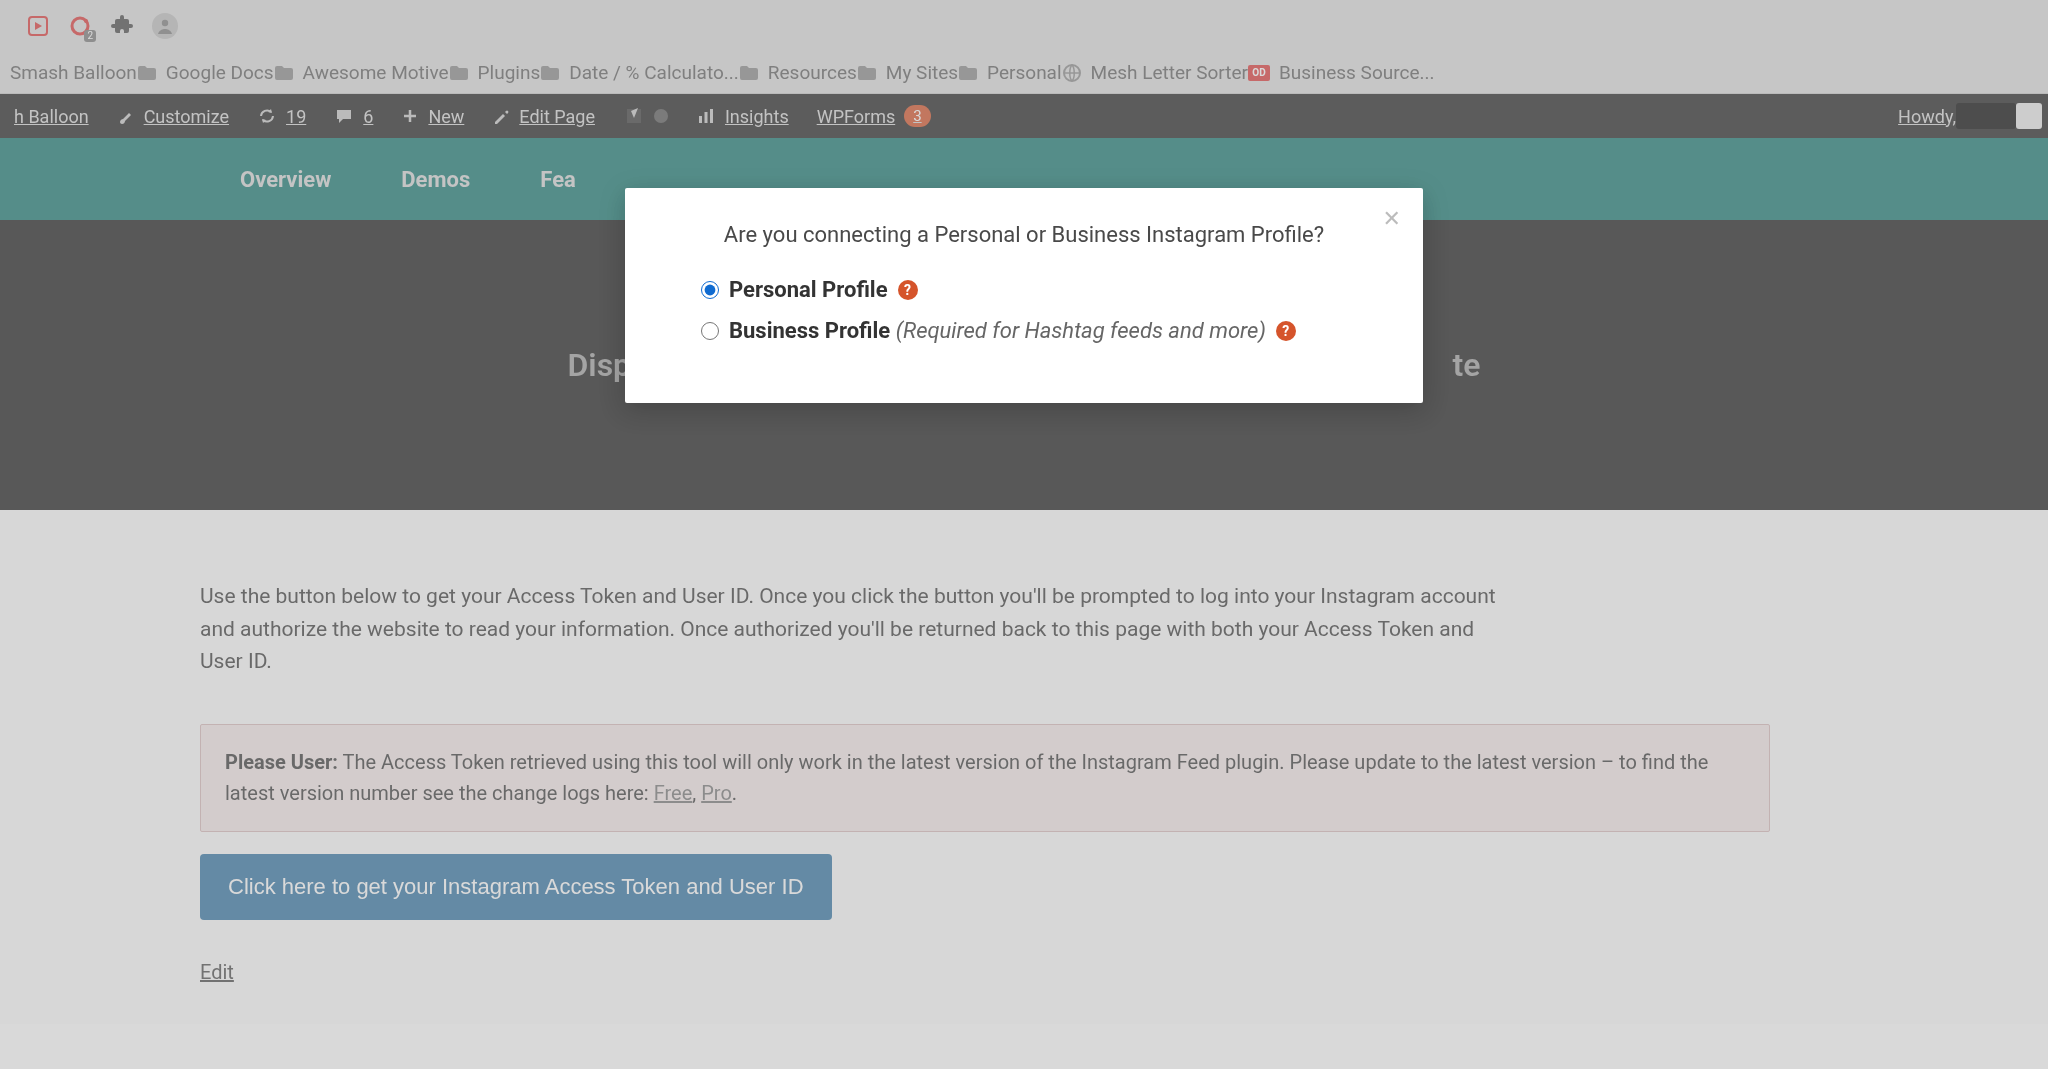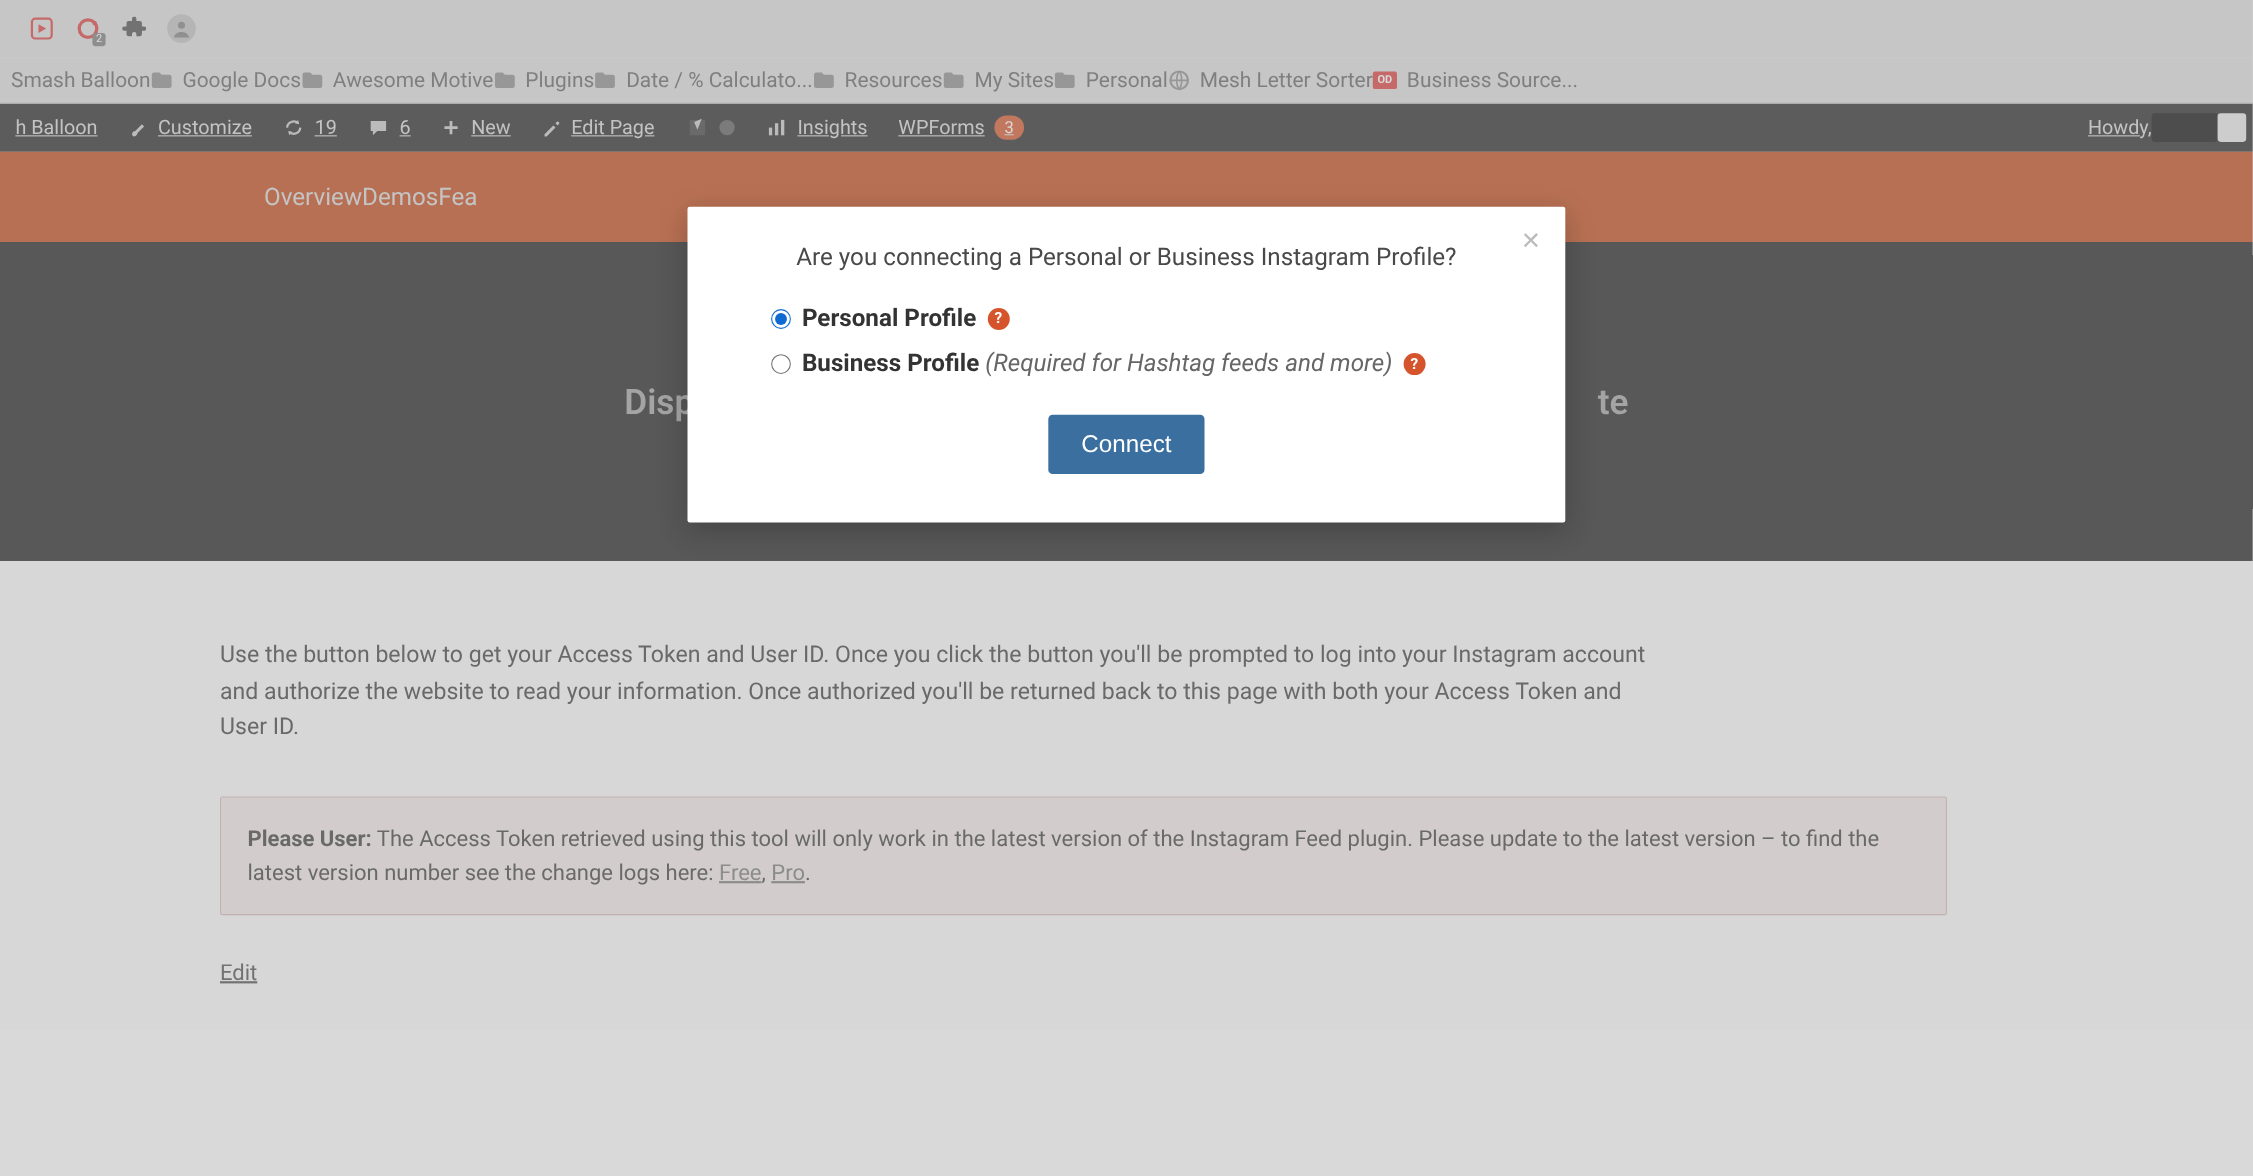--- a/index.html
+++ b/index.html
@@ -64,26 +64,28 @@
   .wp-adminbar .pill  { background:#d54e21; color:#fff; border-radius:12px; padding:0 9px; height:22px; min-width:22px; display:flex; align-items:center; justify-content:center; font-size:15px; }
   .wp-adminbar .yoast-dot { width:14px; height:14px; border-radius:50%; background:#555; }
   .wp-adminbar .spacer { flex:1; }
   .wp-adminbar .user-block { display:flex; align-items:center; padding-right:6px; }
   .wp-adminbar .user-name-black { width:60px; height:26px; background:#000; border-radius:3px; }
   .wp-adminbar .user-av { width:26px; height:26px; background:#e9e9e9; border-radius:3px; }
 
   
   .sitebar {
     height: 82px;
-    background: #c2410c;
+    background: #0f766e;
     display: flex;
     align-items: center;
     padding-left: 240px;
+    gap: 70px;
     color: #d9d9d9;
     font-size: 22px;
+    font-weight: bold;
   }
   .sitebar .tab { cursor:pointer; }
 
   
   .hero {
     height: 290px;
     background: #141414;
     display: flex;
     align-items: center;
     justify-content: center;
@@ -374,20 +376,21 @@
   </div>
 </div>
 
 <div class="page-body">
   <p class="lead">Use the button below to get your Access Token and User ID. Once you click the button you'll be prompted to log into your Instagram account and authorize the website to read your information. Once authorized you'll be returned back to this page with both your Access Token and User ID.</p>
 
   <div class="notice">
     <strong>Please User:</strong><span> The Access Token retrieved using this tool will only work in the latest version of the Instagram Feed plugin. Please update to the latest version – to find the latest version number see the change logs here: </span><a href="#">Free</a><span>, </span><a href="#">Pro</a><span>.</span>
   </div>
 
+  <button class="big-btn">Click here to get your Instagram Access Token and User ID</button>
 
   <a class="edit-link" href="#">Edit</a>
 </div>
 
 <div class="overlay">
   <div class="modal">
     <button class="close">✕</button>
     <div class="q">Are you connecting a Personal or Business Instagram Profile?</div>
 
     <div class="opts">
@@ -399,17 +402,14 @@
       <div class="opt">
         <input type="radio" name="ptype" style="">
         <label>
           <span>Business Profile</span>
           <span class="sub">(Required for Hashtag feeds and more)</span>
         </label>
         <span class="help">?</span>
       </div>
     </div>
 
-    <div class="connect-row">
-      <button class="connect-btn">Connect</button>
-    </div>
   </div>
 </div>
 
 </body></html>

